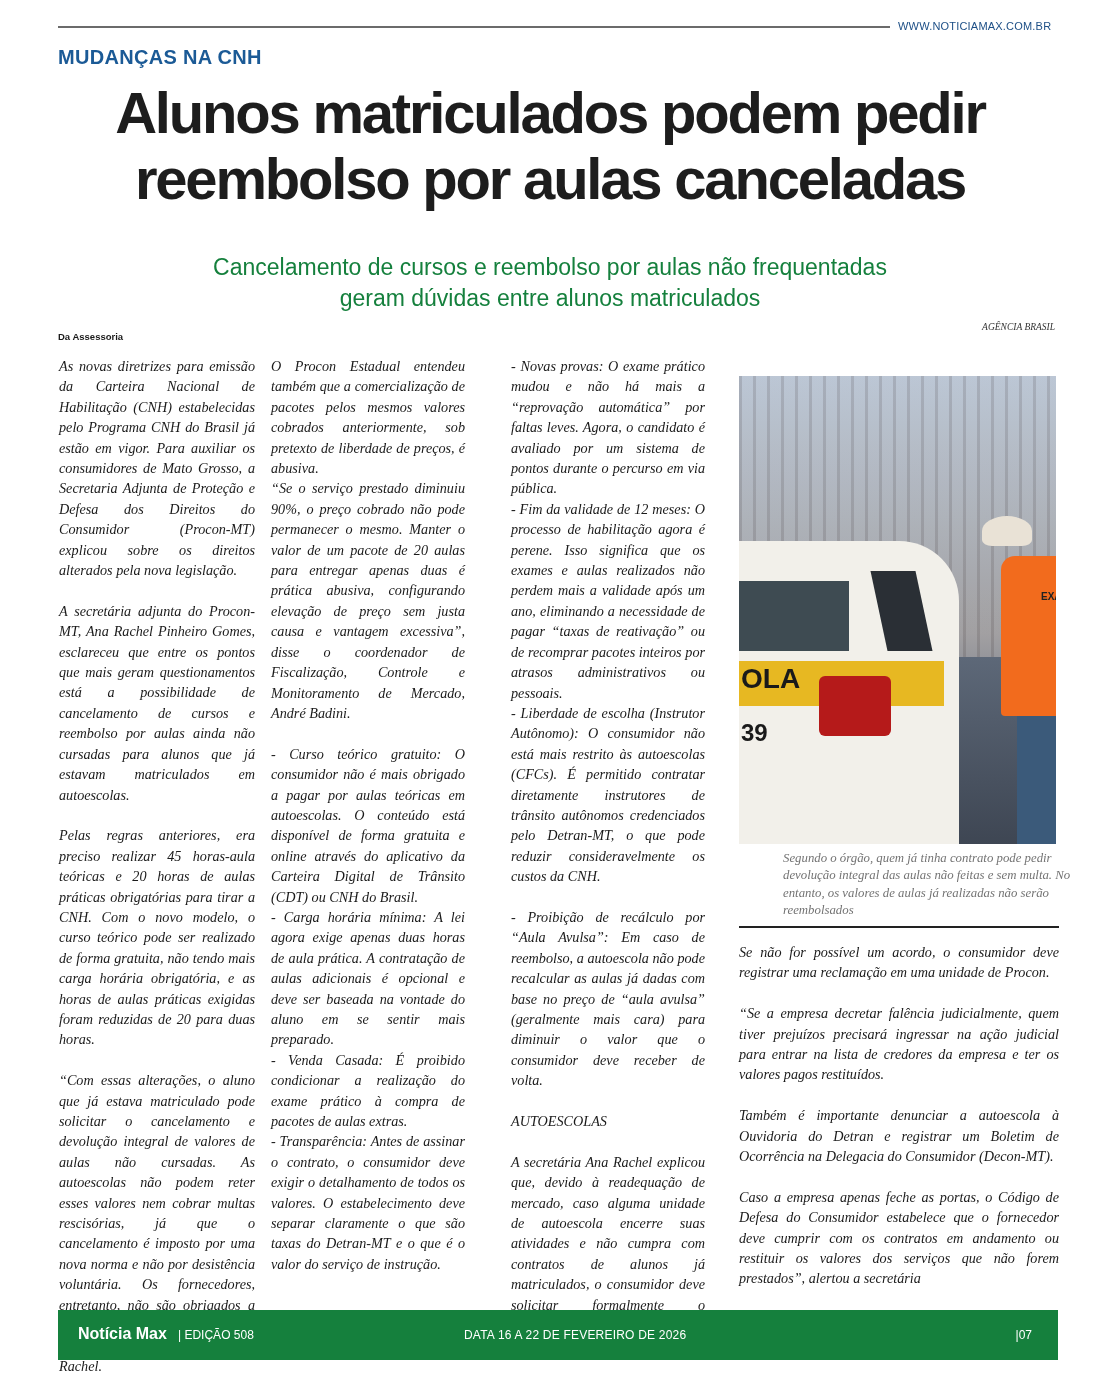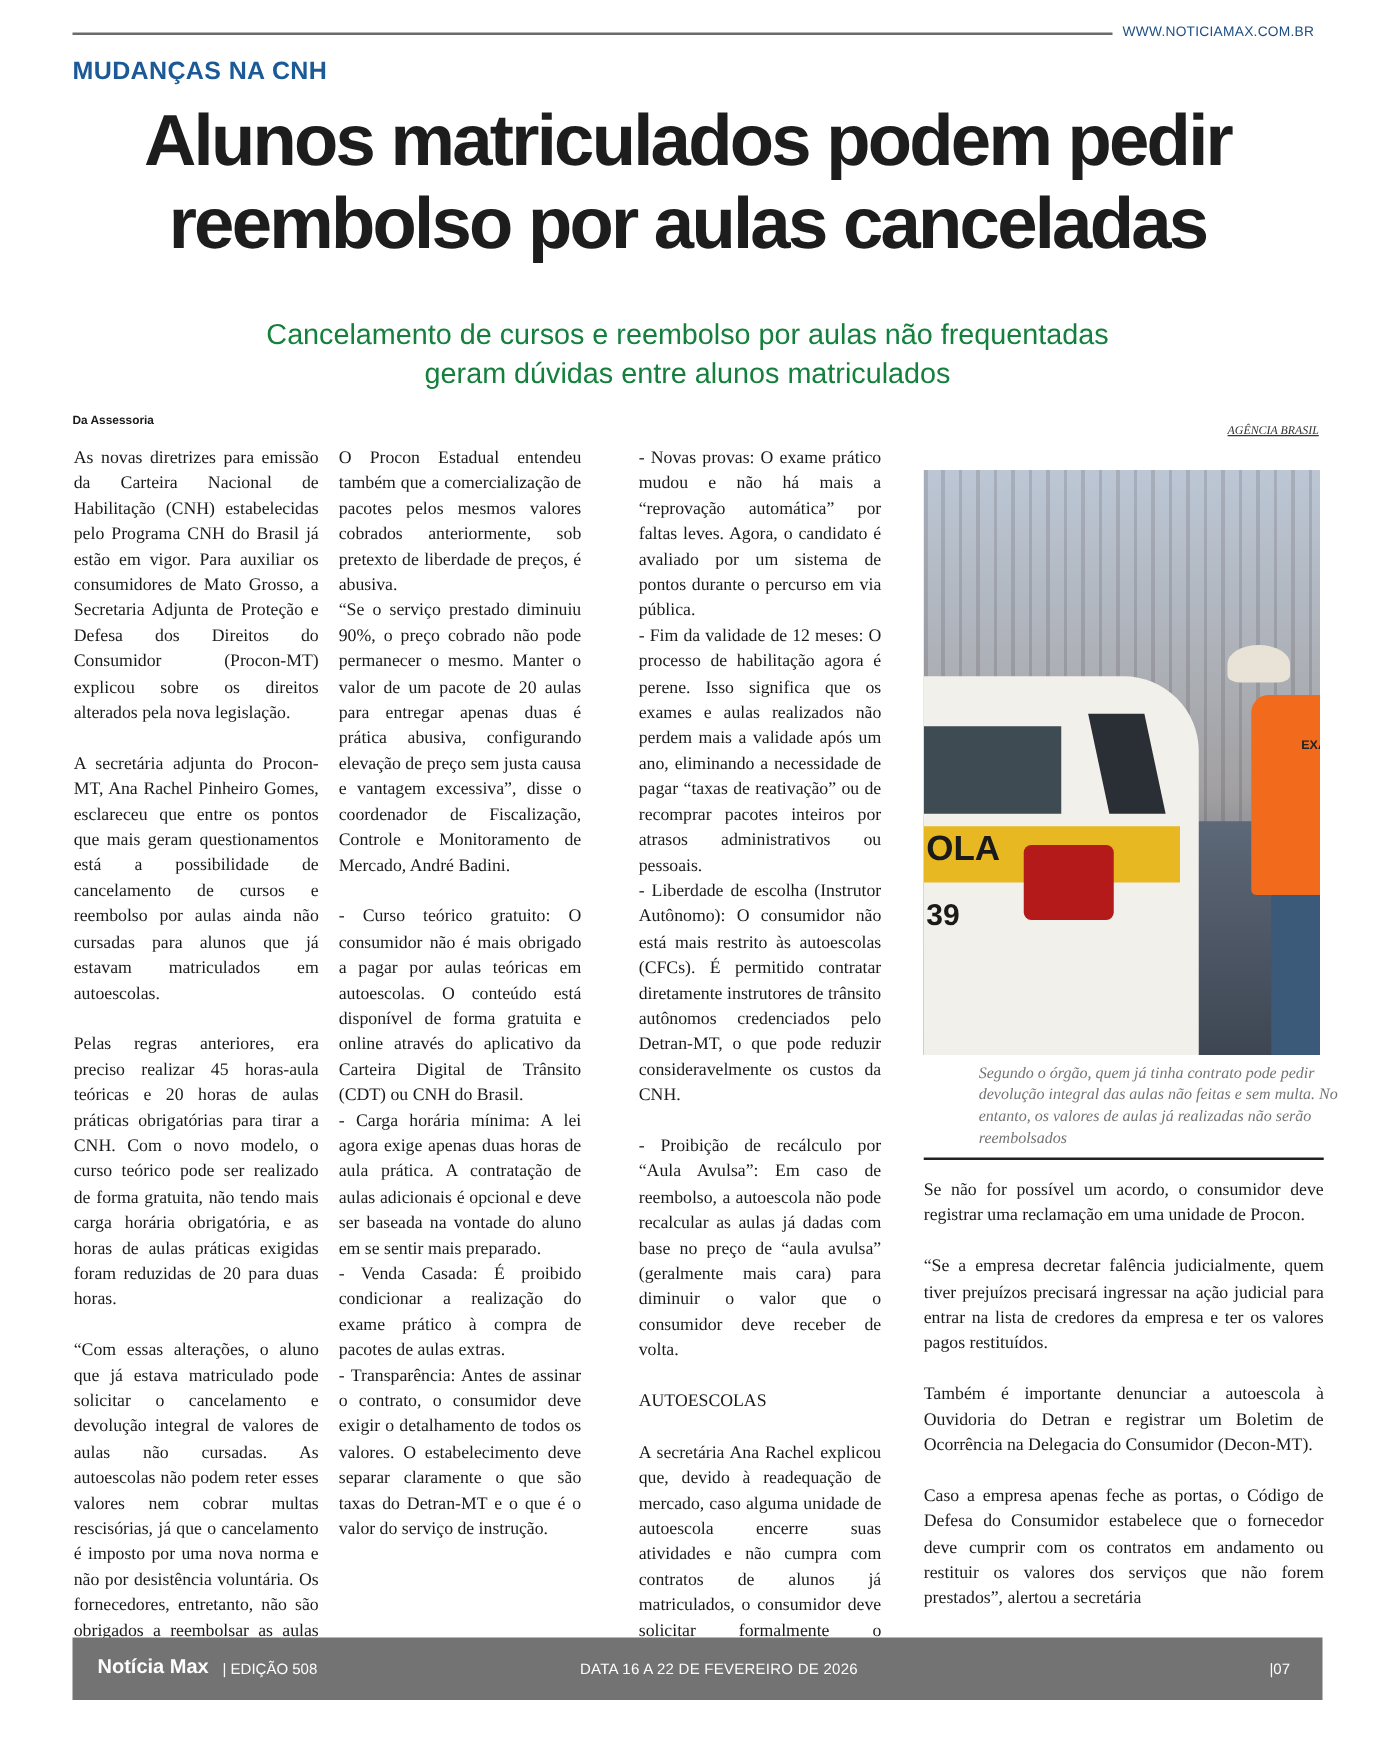--- a/index.html
+++ b/index.html
@@ -13,28 +13,28 @@
 
   .headline { position: absolute; left: 40px; top: 80px; width: 1020px; text-align: center;
     font-family: "Liberation Sans", sans-serif; font-weight: bold; font-size: 58px; line-height: 66px; color: #1d1d1d; letter-spacing: -2.2px; }
 
   .subtitle { position: absolute; left: 60px; top: 252px; width: 980px; text-align: center;
     font-family: "Liberation Sans", sans-serif; font-size: 23px; line-height: 31px; color: #15803d; }
 
   .byline { position: absolute; left: 58px; top: 331px; font-family: "Liberation Sans", sans-serif; font-weight: bold; font-size: 9.5px; color: #1a1a1a; }
 
   .col { position: absolute; top: 356px; font-size: 14.2px; line-height: 20.4px; text-align: justify; hyphens: manual; }
-  .col p { margin-bottom: 20.4px; }
+  .col p { margin-bottom: 20.4px; font-style: italic; }
   .col p.tight { margin-bottom: 0; }
   .col1 { left: 59px; width: 196px; }
   .col2 { left: 271px; width: 194px; }
   .col3 { left: 481px; width: 194px; margin-left: 30px; }
   .col4 { left: 739px; width: 320px; top: 942px; }
 
-  .photo-credit { position: absolute; left: 900px; top: 340px; width: 155px; text-align: right; font-style: italic; font-size: 9.5px; color: #333; text-decoration: underline; }
+  .photo-credit { position: absolute; left: 900px; top: 322px; width: 155px; text-align: right; font-style: italic; font-size: 9.5px; color: #333; }
 
   .photo { position: absolute; left: 739px; top: 376px; width: 317px; height: 468px; overflow: hidden;
     background: linear-gradient(180deg, #b8c3d2 0%, #a9aeb6 30%, #9c9a9c 55%, #6d7582 75%, #4c5563 100%); }
   .photo .wall-stripes { position: absolute; left: 0; top: 0; width: 100%; height: 62%;
     background: repeating-linear-gradient(90deg, rgba(90,80,80,0.18) 0px, rgba(90,80,80,0.18) 3px, rgba(255,255,255,0.06) 3px, rgba(255,255,255,0.06) 14px); }
   .photo .road { position: absolute; left: 0; bottom: 0; width: 100%; height: 40%; background: linear-gradient(180deg, #5d6878, #3e4653); }
   .photo .car { position: absolute; left: 0; top: 165px; width: 220px; height: 303px; background: #f2f0ea; border-top-right-radius: 60px; }
   .photo .car-window { position: absolute; left: 0; top: 205px; width: 110px; height: 70px; background: #3e4b52; }
   .photo .car-side-window { position: absolute; left: 140px; top: 195px; width: 45px; height: 80px; background: #2a2f35; transform: skewX(12deg); }
   .photo .car-stripe { position: absolute; left: 0; top: 285px; width: 205px; height: 45px; background: #e7b822; }
@@ -42,21 +42,21 @@
   .photo .car-text-39 { position: absolute; left: 2px; top: 343px; font-family: "Liberation Sans", sans-serif; font-weight: bold; font-size: 24px; color: #1a1a1a; }
   .photo .taillight { position: absolute; left: 80px; top: 300px; width: 72px; height: 60px; background: #b51a1a; border-radius: 6px; }
   .photo .person-vest { position: absolute; left: 262px; top: 180px; width: 60px; height: 160px; background: #f26b1d; border-radius: 14px 0 0 4px; }
   .photo .person-hat { position: absolute; left: 243px; top: 140px; width: 50px; height: 30px; background: #e9e2d6; border-radius: 50% 50% 20% 20%; }
   .photo .person-legs { position: absolute; left: 278px; top: 330px; width: 40px; height: 138px; background: #3b5a7a; }
   .photo .vest-label { position: absolute; left: 302px; top: 215px; font-family: "Liberation Sans", sans-serif; font-weight: bold; font-size: 10px; color: #222; }
 
   .caption { position: absolute; left: 783px; top: 850px; width: 318px; font-style: italic; font-size: 12.8px; line-height: 17.4px; color: #737373; }
   .caption-rule { position: absolute; left: 739px; top: 926px; width: 320px; height: 2px; background: #222; }
 
-  .footer { position: absolute; left: 58px; top: 1310px; width: 1000px; height: 50px; background: #737373; color: #ffffff; font-family: "Liberation Sans", sans-serif; }
+  .footer { position: absolute; left: 58px; top: 1310px; width: 1000px; height: 50px; background: #15803d; color: #ffffff; font-family: "Liberation Sans", sans-serif; }
   .footer .brand { position: absolute; left: 20px; top: 15px; font-weight: bold; font-size: 16px; }
   .footer .edition { position: absolute; left: 120px; top: 18px; font-size: 12px; }
   .footer .date { position: absolute; left: 406px; top: 18px; font-size: 12px; letter-spacing: 0.2px; }
   .footer .page { position: absolute; right: 26px; top: 18px; font-size: 12px; }
 </style>
 </head>
 <body>
 
 <div class="top-rule"></div>
 <div class="site-url">WWW.NOTICIAMAX.COM.BR</div>

